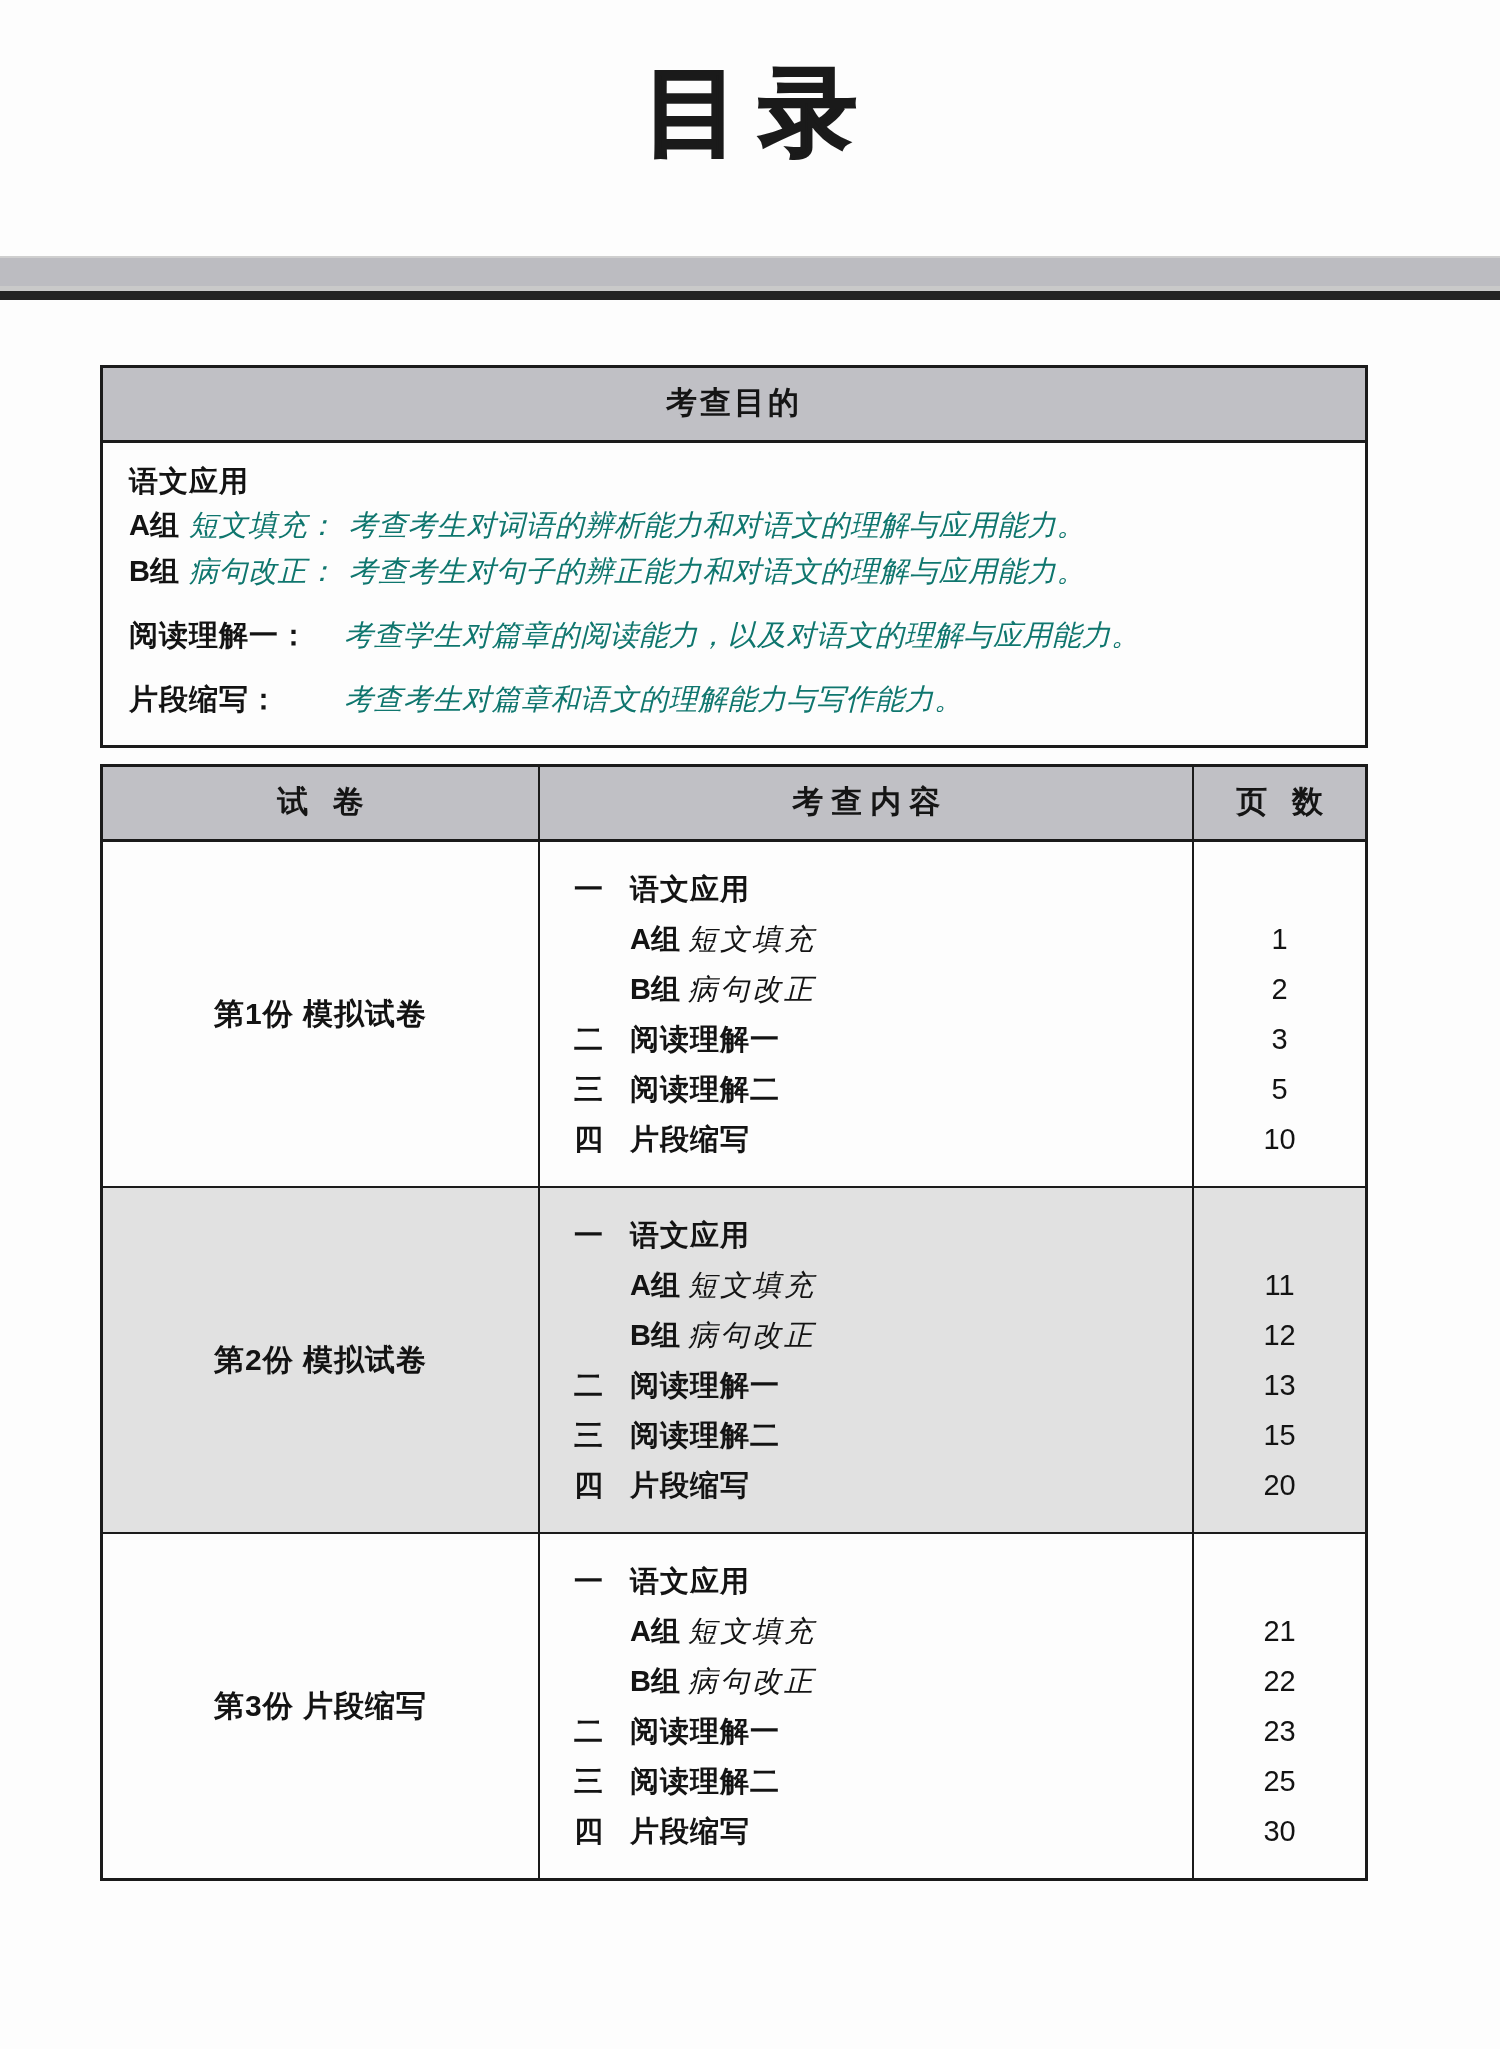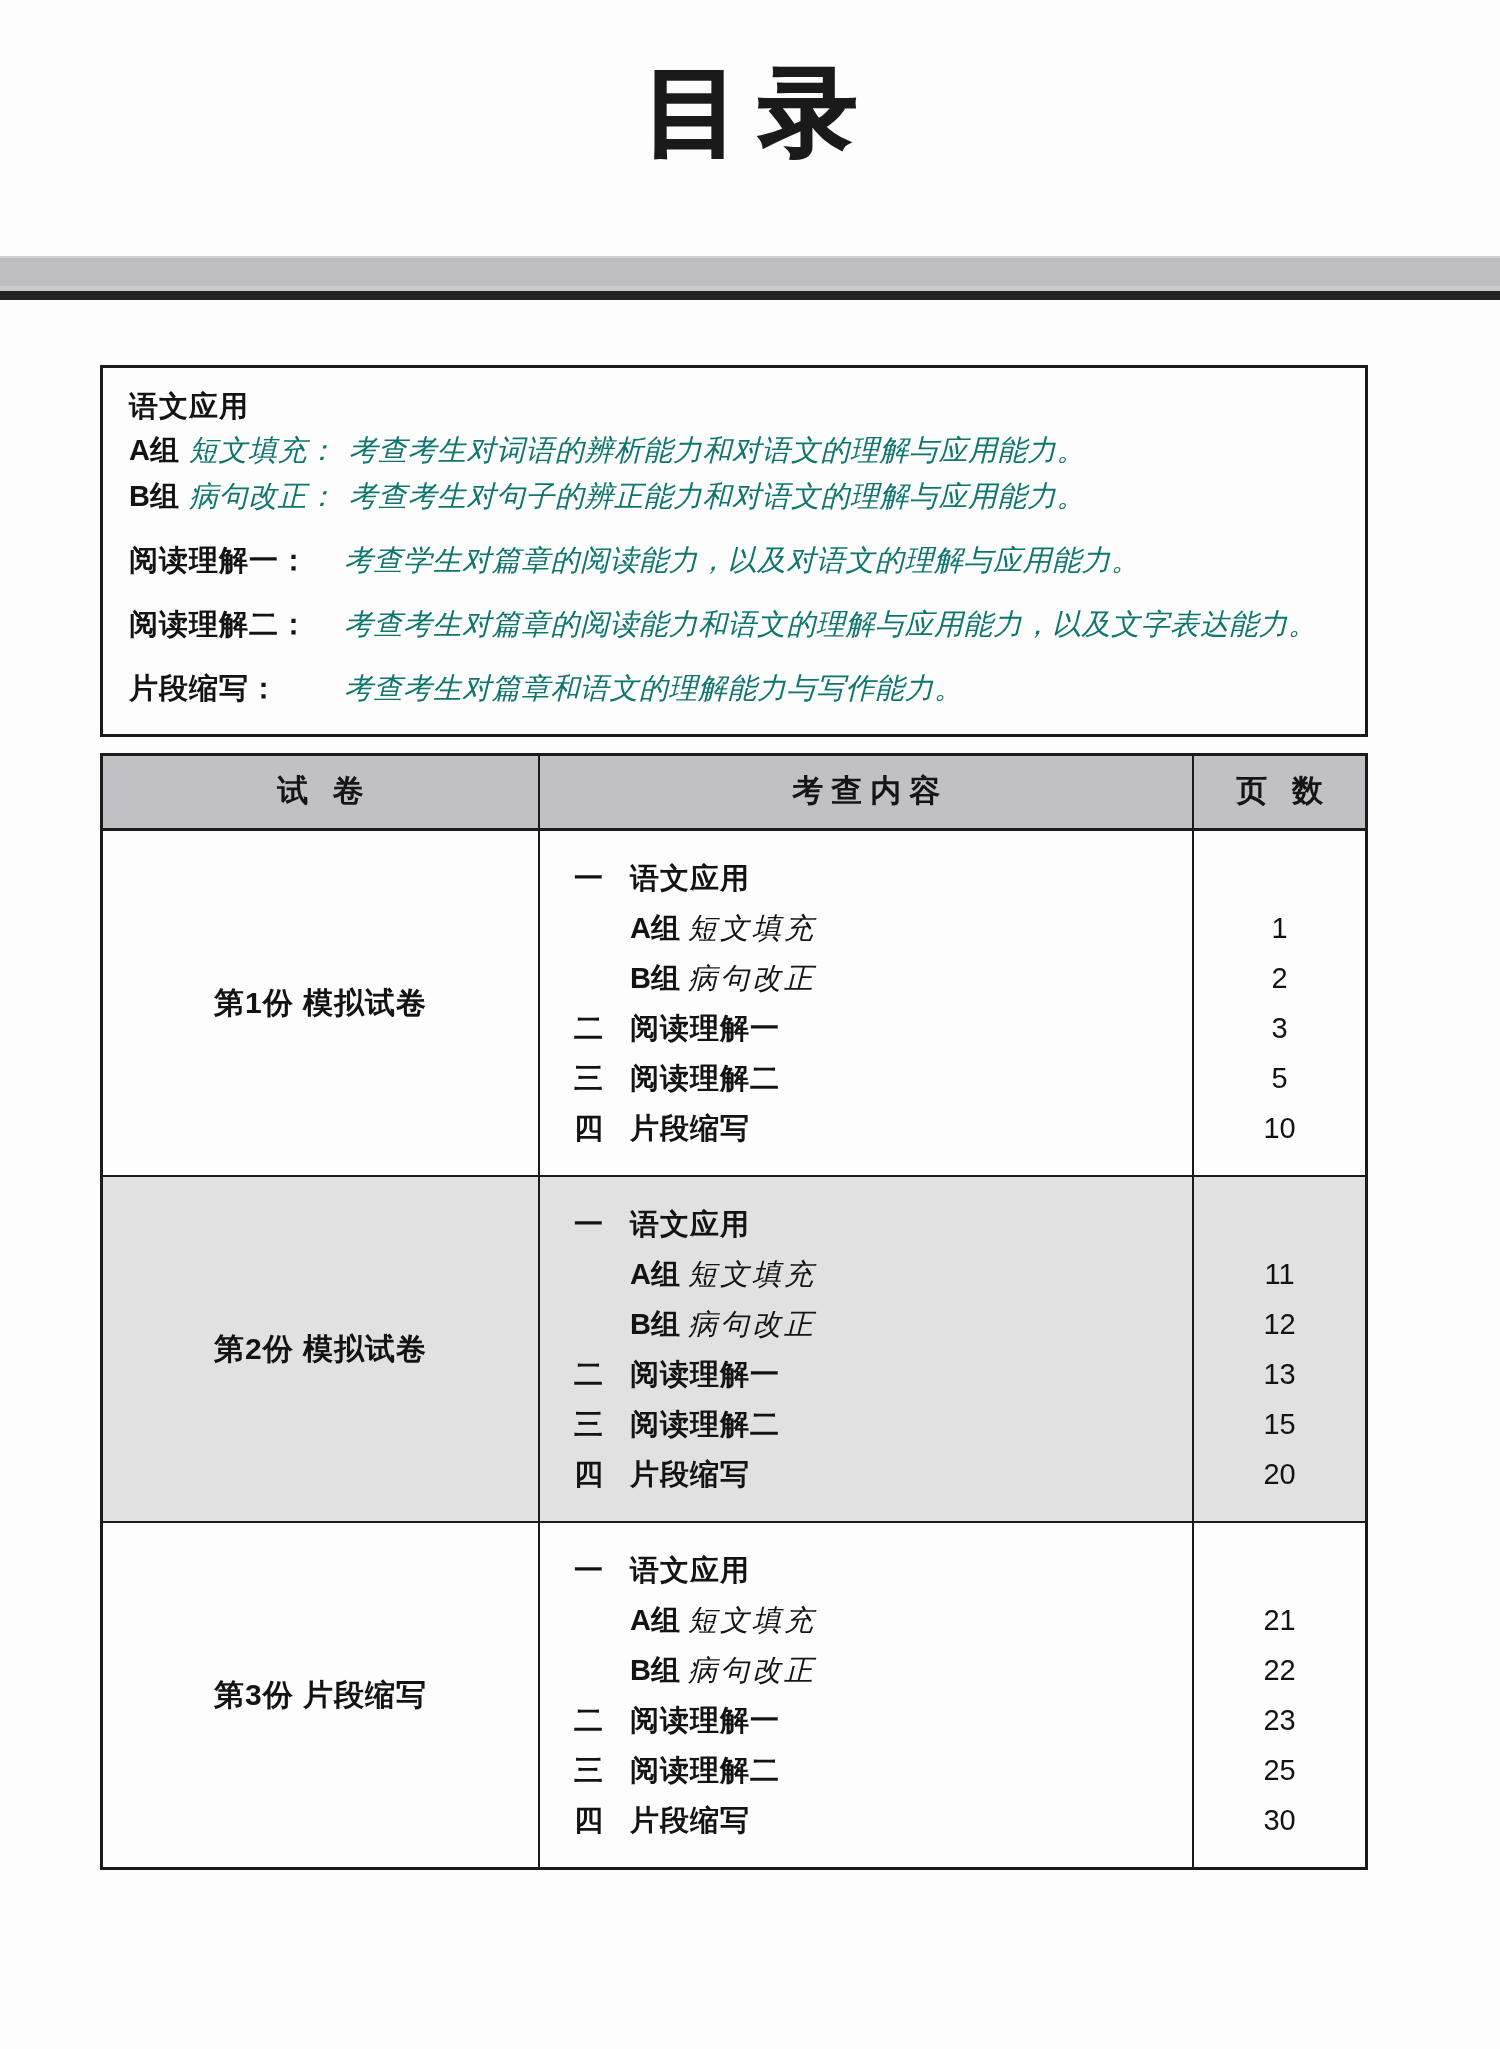--- a/index.html
+++ b/index.html
@@ -242,20 +242,21 @@
   <div class="deco-rule">
     <div class="hairline"></div>
     <div class="band"></div>
     <div class="band-low"></div>
     <div class="thick"></div>
   </div>
 
   <div class="content">
 
     <div class="purpose-box">
+      <div class="purpose-head">考查目的</div>
       <div class="purpose-body">
 
         <div class="p-single">语文应用</div>
 
         <div class="p-line">
           <span class="p-label-narrow">A组</span>
           <span class="p-label-narrow kai" style="margin-left:10px">短文填充：</span>
           <span class="p-text kai p-text-indent">考查考生对词语的辨析能力和对语文的理解与应用能力。</span>
         </div>
 
@@ -263,24 +264,20 @@
           <span class="p-label-narrow">B组</span>
           <span class="p-label-narrow kai" style="margin-left:10px">病句改正：</span>
           <span class="p-text kai p-text-indent">考查考生对句子的辨正能力和对语文的理解与应用能力。</span>
         </div>
 
         <div class="p-line gap-top">
           <span class="p-label-wide">阅读理解一：</span>
           <span class="p-text kai">考查学生对篇章的阅读能力，以及对语文的理解与应用能力。</span>
         </div>
 
-        <div class="p-line gap-top">
-          <span class="p-label-wide">阅读理解二：</span>
-          <span class="p-text kai">考查考生对篇章的阅读能力和语文的理解与应用能力，以及文字表达能力。</span>
-        </div>
 
         <div class="p-line gap-top">
           <span class="p-label-wide">片段缩写：</span>
           <span class="p-text kai">考查考生对篇章和语文的理解能力与写作能力。</span>
         </div>
 
       </div>
     </div>
 
     <table class="toc-table">

